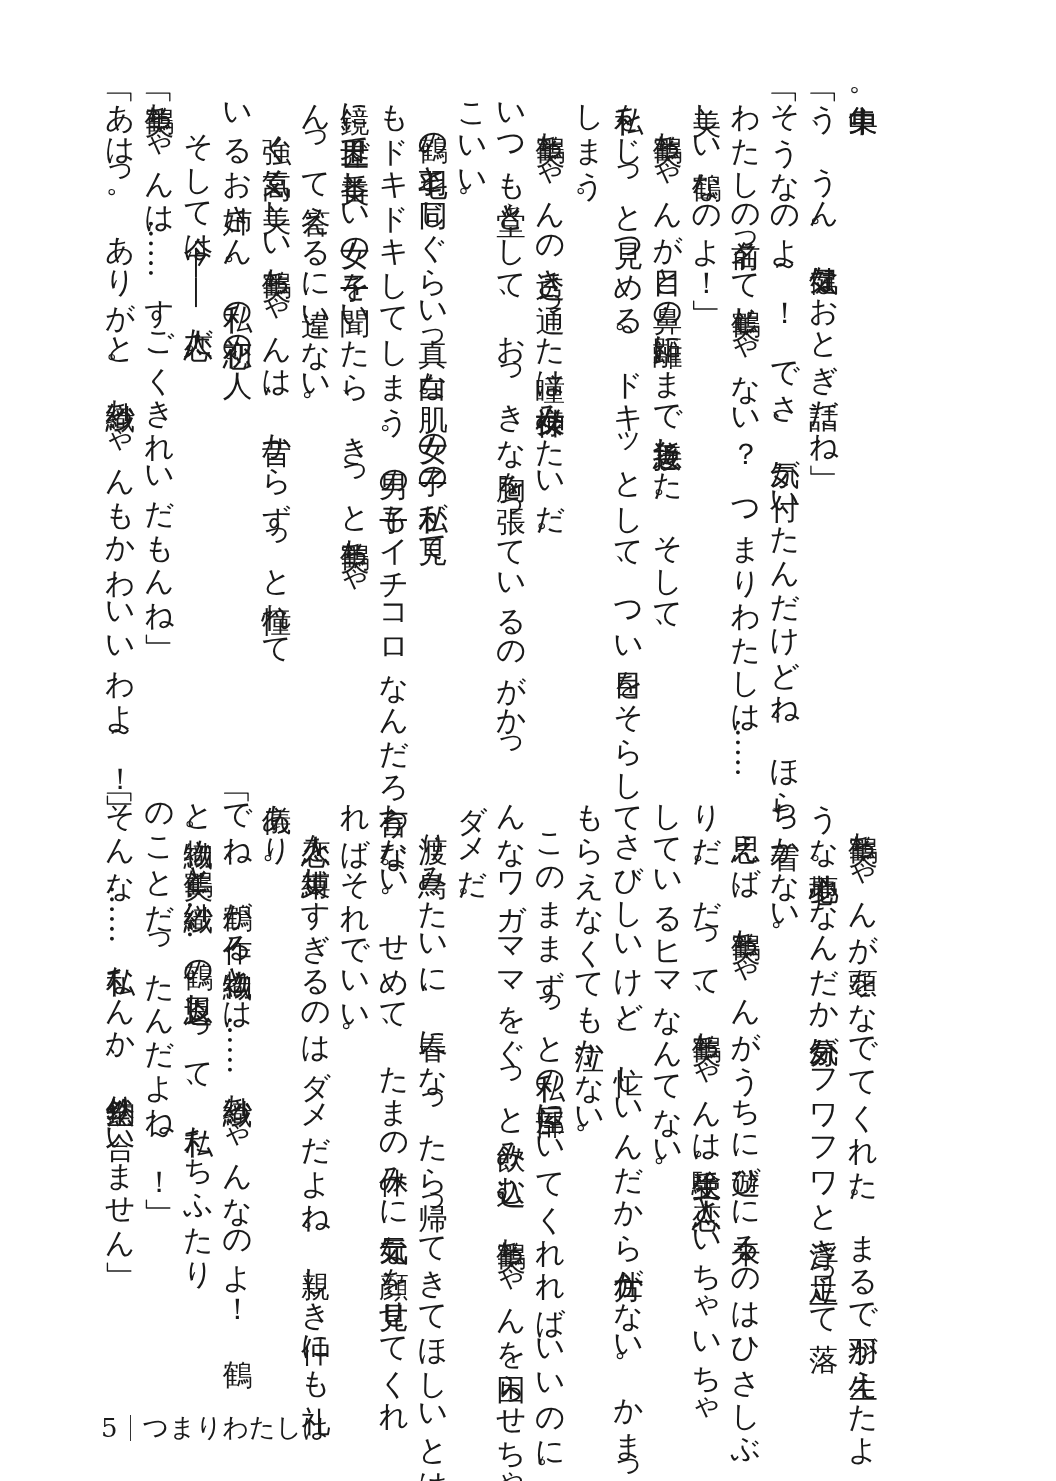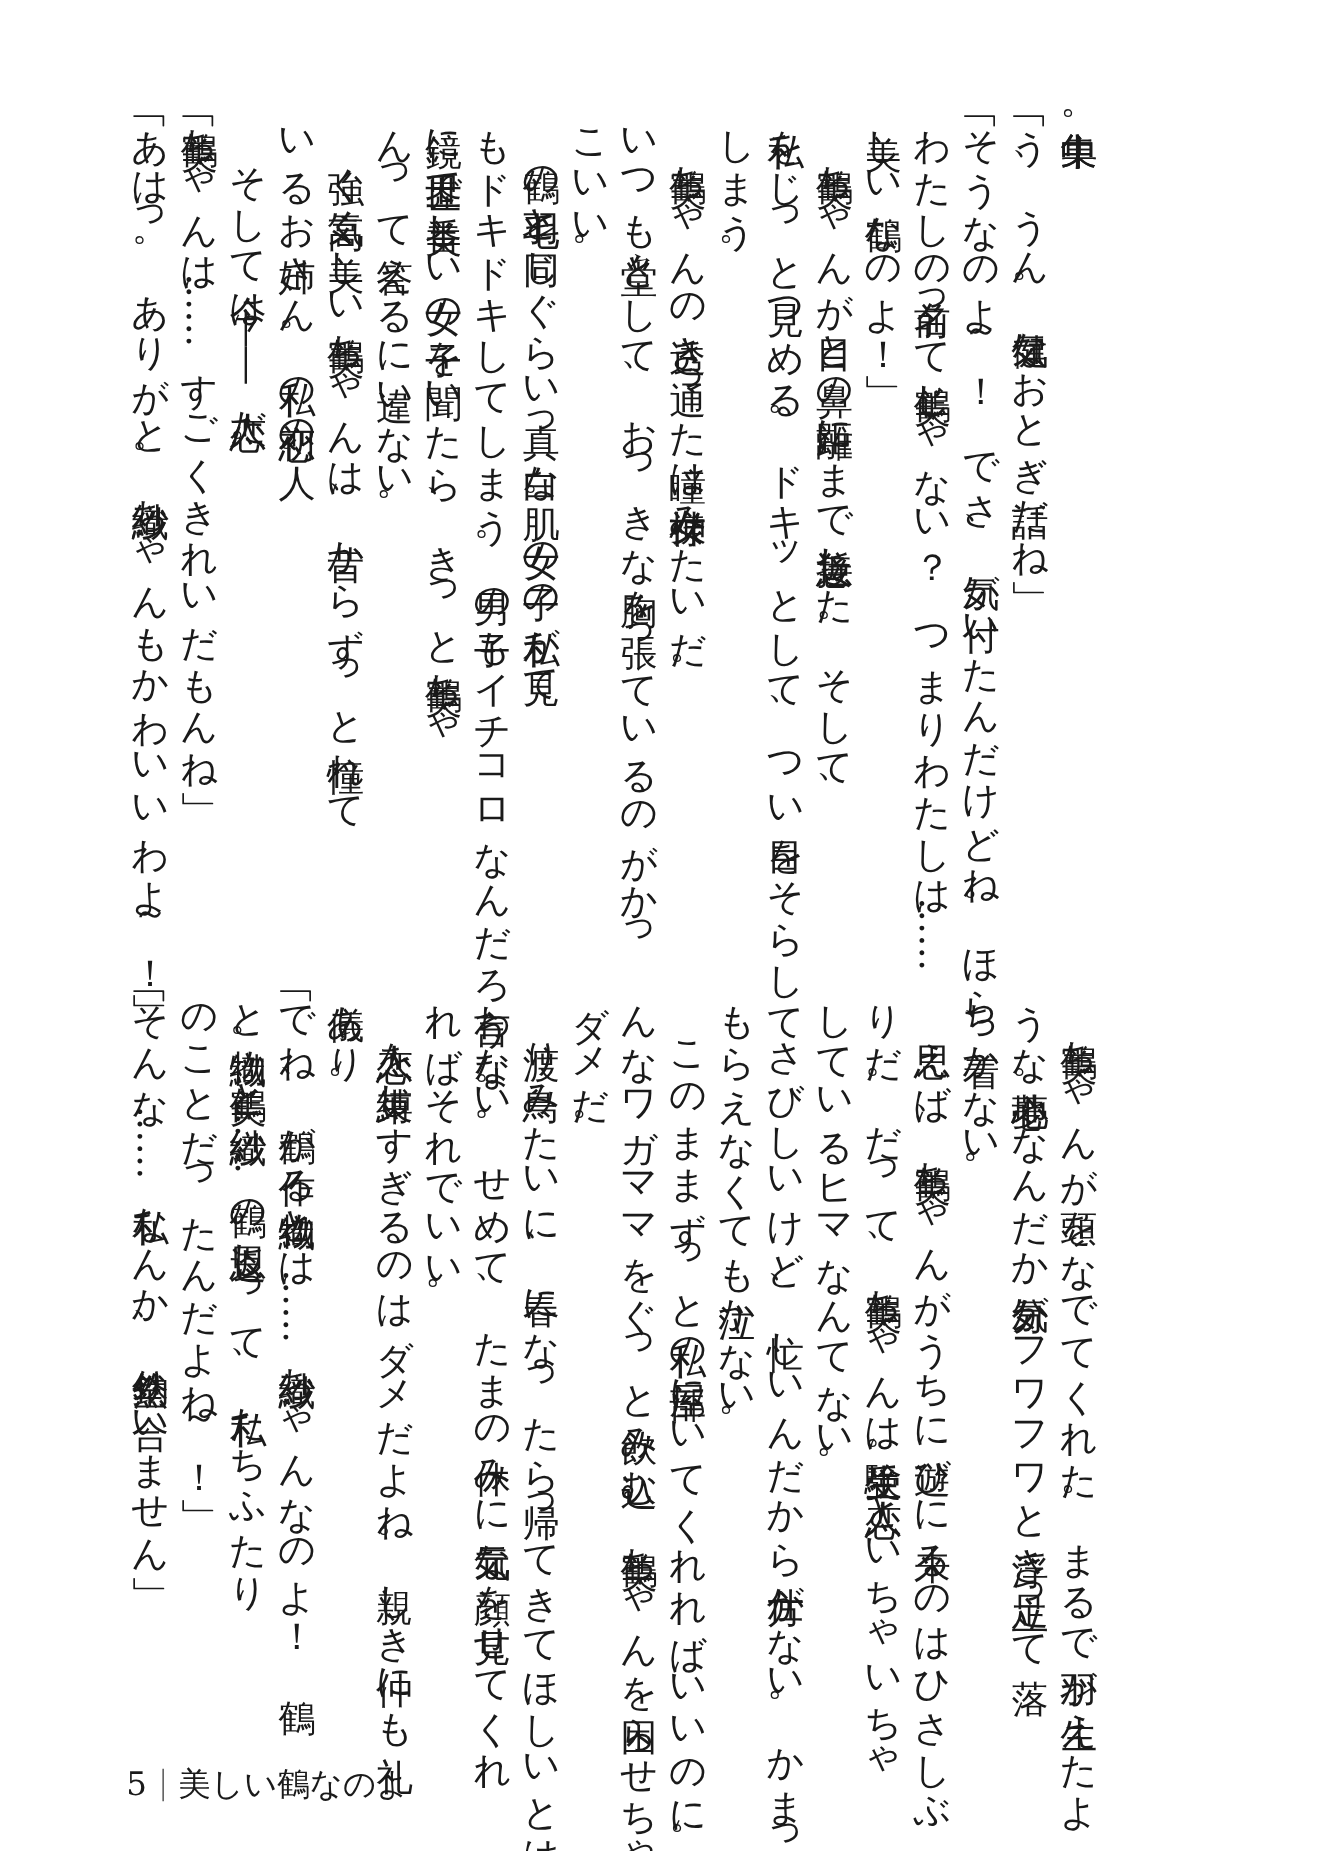--- a/index.html
+++ b/index.html
@@ -72,14 +72,14 @@
   <span class="line">儀あり。</span>
   <span class="line">「でね、鶴が作る織物とは……紗織ちゃんなのよ！　鶴</span>
   <span class="line">と織物。美鶴と紗織……鶴の恩返しって、私たちふたり</span>
   <span class="line">のことだったんだよね～！」</span>
   <span class="line">「そんな……私なんか、全然釣り合いません」</span>
 </div>
 
 <div class="footer">
   <span>5</span>
   <span class="sep"></span>
-  <span>美しい鶴なのよ</span>
+  <span>つまりわたしは</span>
 </div>
 
 </body></html>

